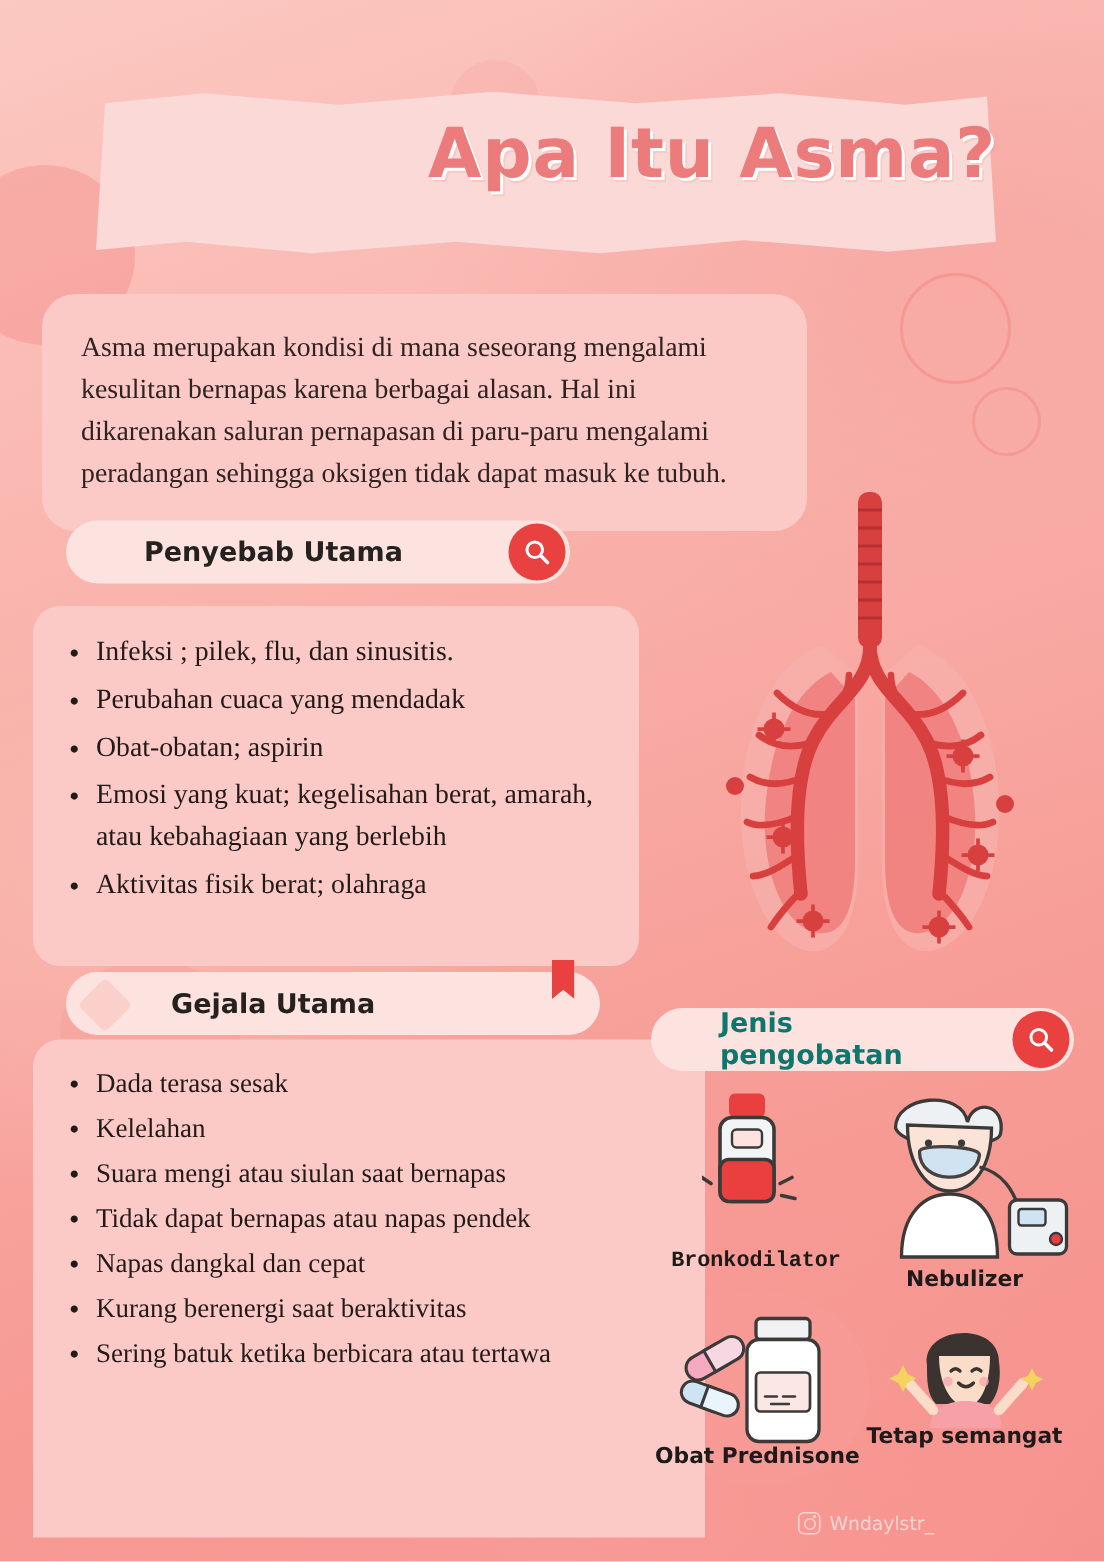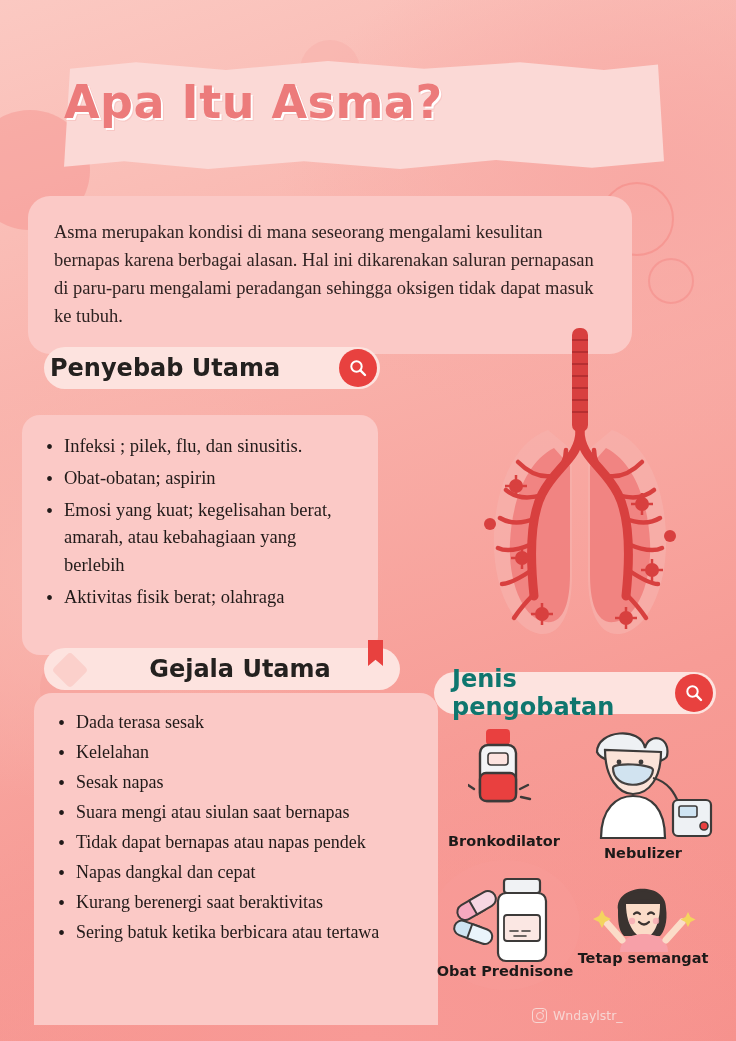--- a/index.html
+++ b/index.html
@@ -38,34 +38,34 @@
     width: 600px; height: 110px;
     background: #fbd9d6;
     box-shadow: 0 2px 0 rgba(0,0,0,0.02);
     clip-path: polygon(1% 8%, 12% 2%, 27% 9%, 44% 1%, 60% 8%, 76% 2%, 90% 9%, 99% 4%,
                        100% 92%, 88% 98%, 72% 91%, 56% 99%, 40% 92%, 24% 99%, 10% 92%, 0 97%);
   }
   .title-text {
     position: absolute;
     left: 64px; top: 75px;
     width: 600px;
-    text-align: left;
+    text-align: right;
     font-family: "DejaVu Sans", sans-serif;
     font-weight: bold;
     font-size: 46px;
     letter-spacing: 0.5px;
     color: #ec7b7b;
     text-shadow: 2px 2px 0 #ffffff, 3px 3px 0 rgba(236,123,123,0.18);
   }
 
   
   .intro {
     position: absolute;
     left: 28px; top: 196px;
-    width: 604px;
+    width: 510px;
     padding: 22px 26px 24px 26px;
     background: #fbc9c6;
     border-radius: 22px;
     font-family: "Liberation Serif", serif;
     font-size: 18.5px;
     line-height: 1.52;
     color: #2f2322;
   }
   .intro:after {
     content: "";
@@ -81,34 +81,35 @@
     position: absolute;
     height: 42px;
     background: #fde3df;
     border-radius: 22px;
     display: flex;
     align-items: center;
   }
   .pill-label {
     font-family: "DejaVu Sans", sans-serif;
     font-weight: bold;
-    font-size: 24px;
+    font-size: 18px;
     color: #24211f;
-    padding: 0 6px;
+    padding: 0 24px;
+    margin-left: 28px;
   }
   .pill-icon {
     width: 38px; height: 38px;
     border-radius: 50%;
     background: #e8413f;
     display: flex; align-items: center; justify-content: center;
     margin-left: auto; margin-right: 3px;
     flex: 0 0 auto;
   }
   #pill-penyebab { left: 44px; top: 347px; width: 336px; }
-  #pill-gejala   { left: 44px; top: 648px; width: 356px; background: #fde3df; justify-content: center; }
+  #pill-gejala   { left: 44px; top: 648px; width: 356px; background: #fde3df; }
   #pill-jenis    { left: 434px; top: 672px; width: 282px; }
 
   
   .diamond {
     position: absolute;
     left: 57px; top: 657px;
     width: 26px; height: 26px;
     background: #fbd0cb;
     transform: rotate(45deg);
     border-radius: 4px;
@@ -123,25 +124,25 @@
   #pill-gejala .pill-label { padding-left: 42px; }
   #pill-jenis .pill-label { color: #0f766e; padding-left: 18px; }
 
   
   .panel {
     position: absolute;
     background: #fbc9c6;
     border-radius: 18px;
   }
   #panel-penyebab {
-    left: 22px; top: 415px; width: 356px; height: 240px;
+    left: 22px; top: 404px; width: 404px; height: 240px;
     padding: 18px 20px 14px 22px;
   }
   #panel-gejala {
-    left: 34px; top: 693px; width: 404px; height: 332px;
+    left: 22px; top: 693px; width: 448px; height: 332px;
     padding: 16px 4px 14px 22px;
     border-bottom-left-radius: 0; border-bottom-right-radius: 0;
   }
   .list { list-style: none; }
   .list li {
     position: relative;
     font-family: "Liberation Serif", serif;
     font-size: 18.5px;
     line-height: 1.5;
     color: #211a19;
@@ -162,21 +163,21 @@
 
   
   .treat-label {
     position: absolute;
     font-family: "DejaVu Sans", sans-serif;
     font-weight: bold;
     font-size: 14.5px;
     color: #1d1a19;
     text-align: center;
   }
-  #lbl-bronko { left: 418px; top: 833px; width: 172px; }
+  #lbl-bronko { left: 418px; top: 833px; width: 172px; font-family: Liberation Mono, monospace; }
   #lbl-nebu   { left: 578px; top: 845px; width: 130px; }
   #lbl-obat   { left: 410px; top: 963px; width: 190px; }
   #lbl-tetap  { left: 568px; top: 950px; width: 150px; }
 
   .art { position: absolute; }
   #art-bronko { left: 468px; top: 723px; width: 70px; height: 100px; }
   #art-nebu   { left: 575px; top: 712px; width: 140px; height: 128px; }
   #art-obat   { left: 448px; top: 873px; width: 125px; height: 92px; }
   #art-tetap  { left: 590px; top: 876px; width: 110px; height: 76px; }
 
@@ -234,37 +235,37 @@
       <svg width="20" height="20" viewBox="0 0 20 20" aria-hidden="true">
         <circle cx="8.5" cy="8.5" r="5.2" fill="none" stroke="#ffffff" stroke-width="2"></circle>
         <line x1="12.4" y1="12.4" x2="17" y2="17" stroke="#ffffff" stroke-width="2.4" stroke-linecap="round"></line>
       </svg>
     </span>
   </div>
 
   <div class="panel" id="panel-penyebab">
     <ul class="list">
       <li>Infeksi ; pilek, flu, dan sinusitis.</li>
+      <li>Perubahan cuaca yang mendadak</li>
       <li>Obat-obatan; aspirin</li>
       <li>Emosi yang kuat; kegelisahan berat, amarah, atau kebahagiaan yang berlebih</li>
       <li>Aktivitas fisik berat; olahraga</li>
     </ul>
   </div>
 
   <div class="pill" id="pill-gejala">
     <span class="pill-label">Gejala Utama</span>
   </div>
   <div class="diamond"></div>
   <div class="bookmark"></div>
 
   <div class="panel" id="panel-gejala">
     <ul class="list">
       <li>Dada terasa sesak</li>
       <li>Kelelahan</li>
-      <li>Sesak napas</li>
       <li>Suara mengi atau siulan saat bernapas</li>
       <li>Tidak dapat bernapas atau napas pendek</li>
       <li>Napas dangkal dan cepat</li>
       <li>Kurang berenergi saat beraktivitas</li>
       <li>Sering batuk ketika berbicara atau tertawa</li>
     </ul>
   </div>
 
   <div class="lungs">
     <svg width="300" height="340" viewBox="0 0 300 340" aria-hidden="true">

